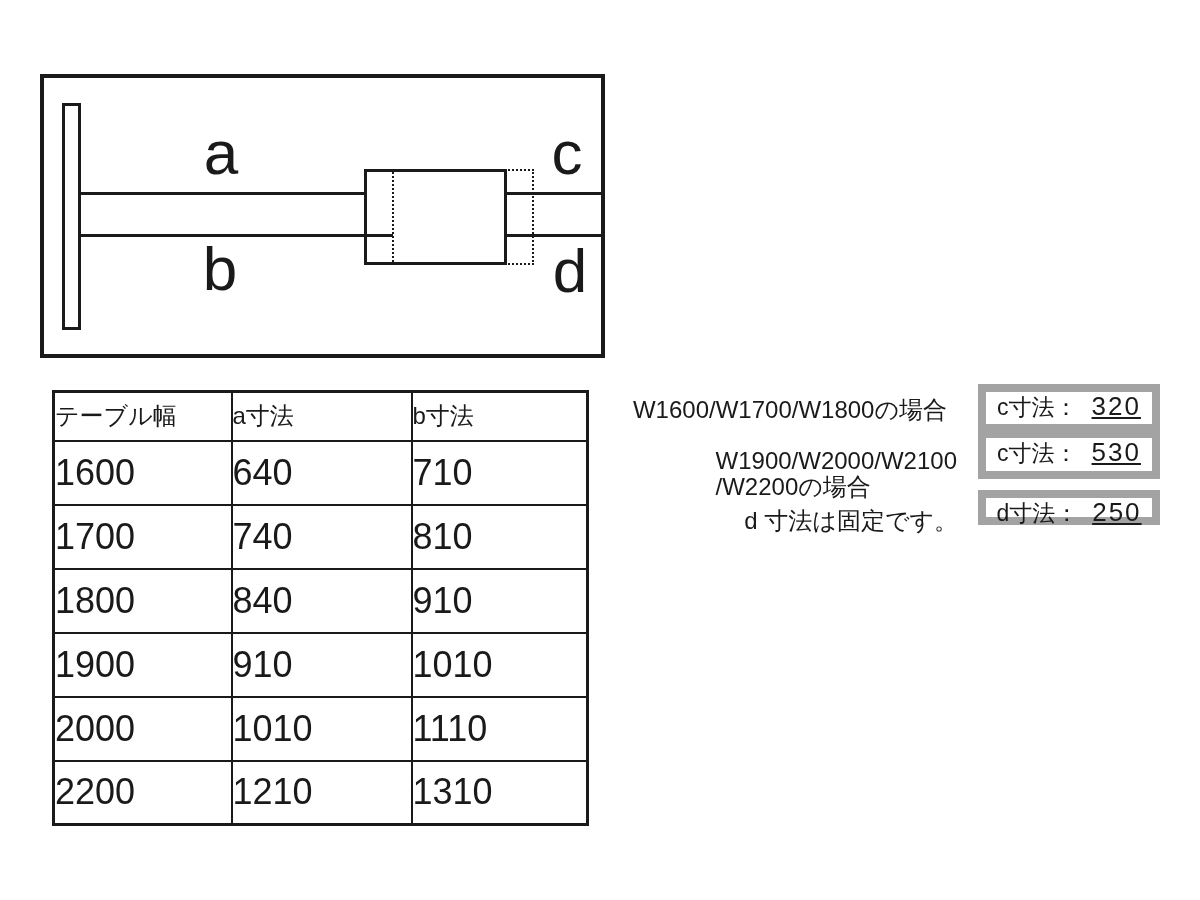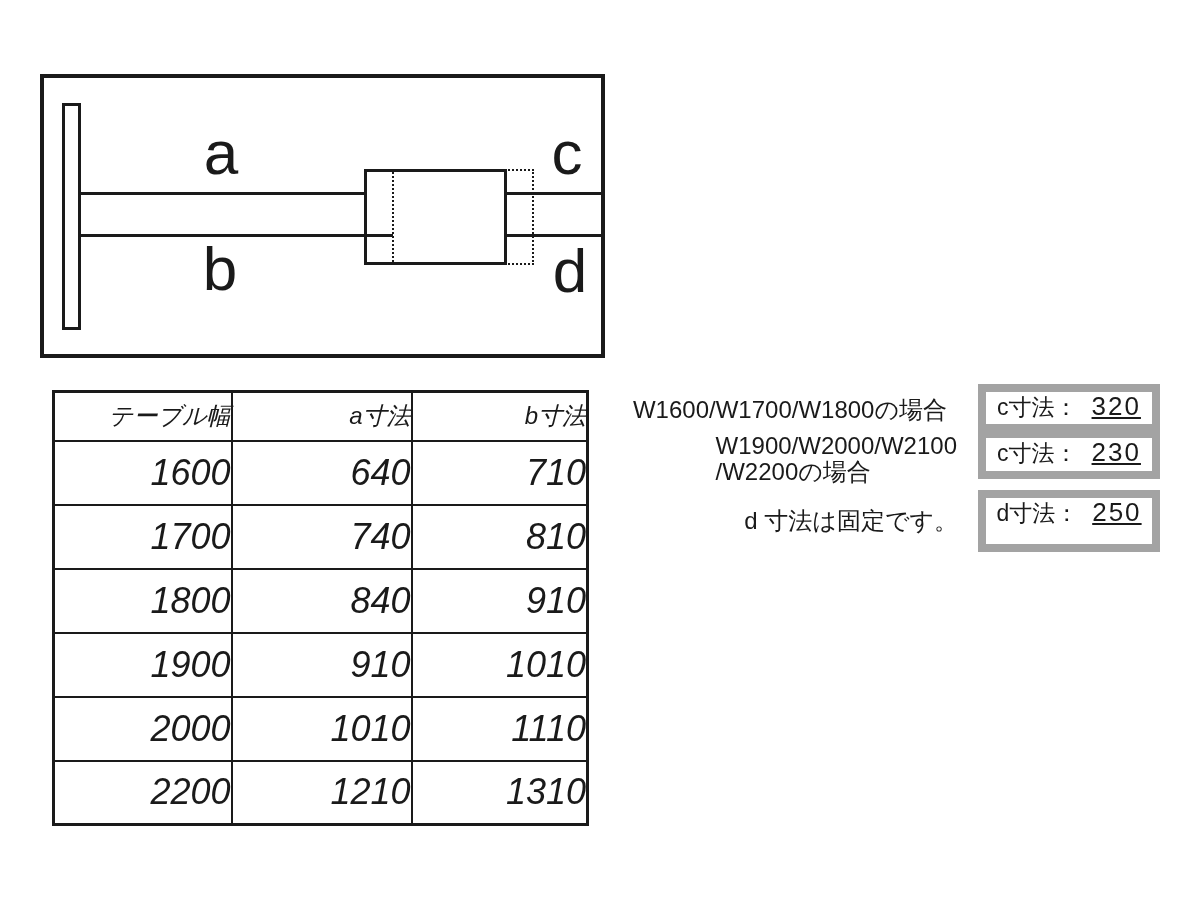--- a/index.html
+++ b/index.html
@@ -25,44 +25,44 @@
   .dim-letter { position:absolute; width:60px; text-align:center; font-size:62px; line-height:1; color:#1a1a1a; }
   .lbl-a { left:191px; top:122px; }
   .lbl-b { left:190px; top:238px; }
   .lbl-c { left:537px; top:122px; }
   .lbl-d { left:540px; top:240px; }
 
   
   .spec-table-wrap { position:absolute; left:52px; top:390px; }
   table.spec { border-collapse:collapse; table-layout:fixed; border:3px solid #1a1a1a; background:#fff; }
   table.spec th, table.spec td {
-    border:2px solid #1a1a1a; text-align:right; vertical-align:middle; padding:0;font-style:italic;
+    border:2px solid #1a1a1a; text-align:left; vertical-align:middle; padding:0;
   }
   table.spec th { font-weight:normal; font-size:24px; height:49px; }
   table.spec td { font-size:36px; height:64px; }
   .col-w  { width:178px; }
   .col-a  { width:180px; }
   .col-b  { width:176px; }
 
   
   .note { position:absolute; font-size:24px; line-height:26px; white-space:nowrap; color:#1a1a1a; }
   .note-case1 { top:397px; right:253px; }
-  .note-case2 { top:433px; right:243px; }
+  .note-case2 { top:448px; right:243px; }
   .note-dfix  { top:508px; right:242px; }
 
   
   .dim-box {
     position:absolute; left:978px; width:182px;
     border:8px solid #a3a3a3; background:#fff;
     display:flex; align-items:baseline; justify-content:center;
     line-height:1.15; white-space:nowrap;
   }
   .dim-box-c320 { top:384px; height:48px; }
   .dim-box-c350 { top:430px; height:49px; }
-  .dim-box-d250 { top:490px; height:62px; }
+  .dim-box-d250 { top:490px; height:35px; }
   .dim-box-label { font-size:23px; }
   .dim-box-value { font-size:26px; letter-spacing:2px; margin-left:14px;text-decoration:underline; }
 </style>
 </head>
 <body>
 
 <div id="canvas">
 
   <div>
     <div class="outer-box"></div>
@@ -134,20 +134,20 @@
     <div>/W2200の場合</div>
   </div>
   <div class="note note-dfix">d 寸法は固定です。</div>
 
   <div class="dim-box dim-box-c320">
     <span class="dim-box-label">c寸法：</span>
     <span class="dim-box-value">320</span>
   </div>
   <div class="dim-box dim-box-c350">
     <span class="dim-box-label">c寸法：</span>
-    <span class="dim-box-value">230</span>
+    <span class="dim-box-value">530</span>
   </div>
   <div class="dim-box dim-box-d250">
     <span class="dim-box-label">d寸法：</span>
     <span class="dim-box-value">250</span>
   </div>
 
 </div>
 
 </body></html>

